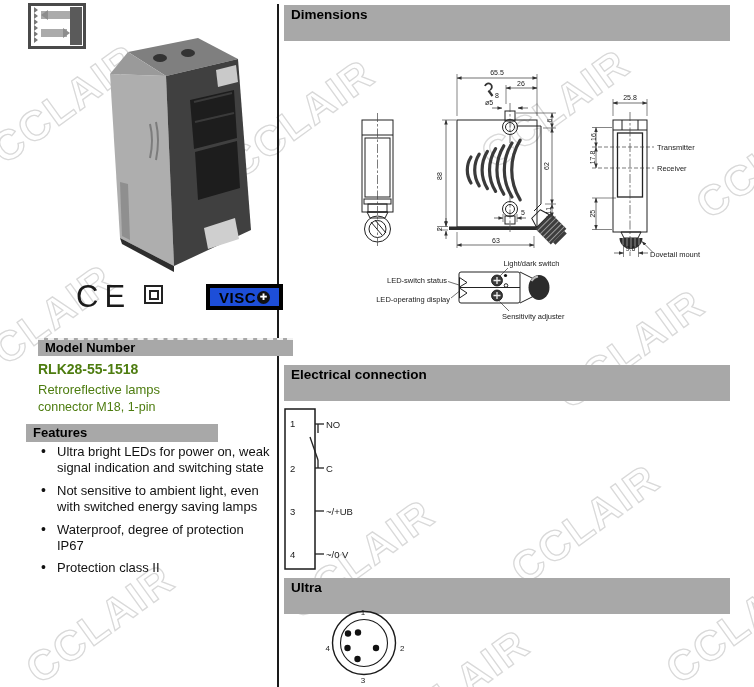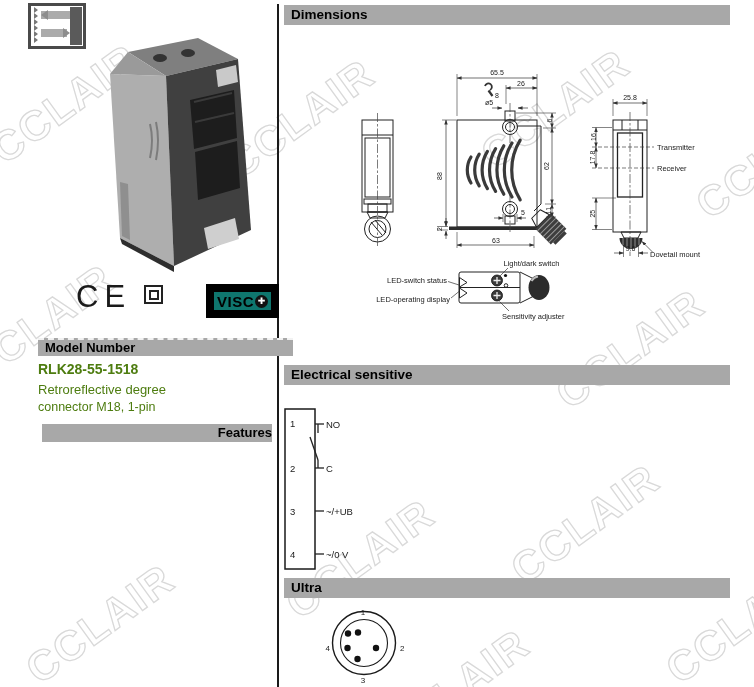--- a/index.html
+++ b/index.html
@@ -3,31 +3,31 @@
 <meta charset="utf-8">
 <style>
   html,body{margin:0;padding:0;background:#fff;}
   .page{position:relative;width:754px;height:687px;background:#fff;overflow:hidden;
         font-family:"Liberation Sans","DejaVu Sans",sans-serif;color:#111;}
   .wm{position:absolute;font-weight:bold;font-size:42px;letter-spacing:2px;
       color:rgba(255,255,255,0.01);-webkit-text-stroke:1.3px #d9d9d9;
       transform:rotate(-36deg);white-space:nowrap;pointer-events:none;user-select:none;}
   .divider{position:absolute;left:277px;top:4px;width:2px;height:683px;background:#1a1a1a;}
   .bar{position:absolute;background:#a8a8a8;color:#000;font-weight:bold;font-size:13.5px;
-       line-height:20px;padding-left:7px;box-sizing:border-box;height:20px;}
+       line-height:20px;padding-left:7px;box-sizing:border-box;height:36px;}
   .bar.small{height:18px;line-height:18px;font-size:13px;}
   .bar.dashed-top{border-top:2px dashed #f2f2f2;line-height:16px;}
   .type-icon{position:absolute;left:28px;top:3px;}
   .photo{position:absolute;left:98px;top:32px;}
   .ce{position:absolute;left:76px;top:279px;font-size:31px;font-weight:500;letter-spacing:6px;color:#1a1a1a;text-align:center;}
   .class2{position:absolute;left:144px;top:285px;width:15px;height:15px;border:2.5px solid #222;
           display:flex;align-items:center;justify-content:center;}
   .class2 .inner{width:6px;height:6px;border:2.5px solid #222;}
-  .viso{position:absolute;left:206px;top:284px;height:18px;border:8px solid #000000;background:#0f766e;
-        display:flex;align-items:center;padding:0 3px;gap:1px;}
+  .viso{position:absolute;left:206px;top:284px;height:18px;border:4px solid #000000;background:#1d4ed8;
+        display:flex;align-items:center;padding:0 9px;gap:1px;}
   .viso .txt{font-weight:800;font-size:15px;letter-spacing:.5px;color:#000;}
   .viso .plus{width:13px;height:13px;border-radius:50%;background:#111;color:#fff;font-size:9px;
               font-weight:bold;display:flex;align-items:center;justify-content:center;}
   .model-line{position:absolute;left:38px;font-size:13px;color:#4d7c0f;}
   .bold{font-weight:bold;font-size:14px;}
   ul.features{position:absolute;left:38px;top:444px;width:234px;margin:0;padding:0;list-style:none;}
   ul.features li{position:relative;padding-left:19px;margin-bottom:6px;font-size:13px;line-height:1.26;}
   ul.features li::before{content:"\2022";position:absolute;left:3px;top:-1px;font-size:14px;}
   svg{position:absolute;overflow:visible;}
   svg text{fill:#1a1a1a;}
@@ -92,24 +92,30 @@
   <div class="class2">
       <div class="inner"></div>
     </div>
   <div class="viso">
     <span class="txt">VISC</span>
     <span class="plus">✚</span>
   </div>
 
   <div class="bar small dashed-top" style="left:38px;top:338px;width:255px;">Model Number</div>
   <div class="model-line bold" style="top:361px;">RLK28-55-1518</div>
-  <div class="model-line" style="top:382px;">Retroreflective degree</div>
+  <div class="model-line" style="top:382px;">Retroreflective lamps</div>
   <div class="model-line" style="top:400px;font-size:12.5px;">connector M18, 1-pin</div>
 
-  <div class="bar small" style="left:42px;top:424px;width:230px;text-align:right;">Features</div>
+  <div class="bar small" style="left:26px;top:424px;width:192px;">Features</div>
+  <ul class="features">
+    <li>Ultra bright LEDs for power on, weak signal indication and switching state</li>
+    <li>Not sensitive to ambient light, even with switched energy saving lamps</li>
+    <li>Waterproof, degree of protection IP67</li>
+    <li>Protection class II</li>
+  </ul>
 
   <div class="bar" style="left:284px;top:5px;width:446px;">Dimensions</div>
 
   <svg style="left:280px;top:28px;" width="474" height="336" viewBox="280 28 474 336">
     <defs>
       <marker id="ae" markerWidth="7" markerHeight="5" refX="6.5" refY="2.5" orient="auto">
           <path d="M0,0 L7,2.5 L0,5 z" fill="#333"></path>
         </marker>
       <marker id="as" markerWidth="7" markerHeight="5" refX="6.5" refY="2.5" orient="auto-start-reverse">
           <path d="M0,0 L7,2.5 L0,5 z" fill="#333"></path>
@@ -267,21 +273,21 @@
       <line x1="508" y1="268" x2="500" y2="276" class="dimln"></line>
       <text x="447" y="283" text-anchor="end" class="dim-l">LED-switch status</text>
       <line x1="448" y1="281.5" x2="459" y2="285" class="dimln"></line>
       <text x="450" y="301.5" text-anchor="end" class="dim-l">LED-operating display</text>
       <line x1="451" y1="298" x2="459" y2="291.5" class="dimln"></line>
       <text x="502" y="319" class="dim-l">Sensitivity adjuster</text>
       <line x1="509" y1="311" x2="499.5" y2="301.5" class="dimln"></line>
     </g>
   </svg>
 
-  <div class="bar" style="left:284px;top:365px;width:446px;">Electrical sensitive</div>
+  <div class="bar" style="left:284px;top:365px;width:446px;">Electrical connection</div>
 
   <svg style="left:282px;top:392px;" width="190" height="184" viewBox="282 392 190 184">
     <rect x="285" y="409" width="30" height="160" fill="#fff" stroke="#1a1a1a" stroke-width="1.5"></rect>
     <text x="290" y="427" class="pin-t">1</text>
     <text x="290" y="472" class="pin-t">2</text>
     <text x="290" y="515" class="pin-t">3</text>
     <text x="290" y="558" class="pin-t">4</text>
     <line x1="315" y1="424" x2="324" y2="424" class="ln2"></line>
     <line x1="315" y1="468" x2="324" y2="468" class="ln2"></line>
     <line x1="315" y1="511" x2="324" y2="511" class="ln2"></line>

